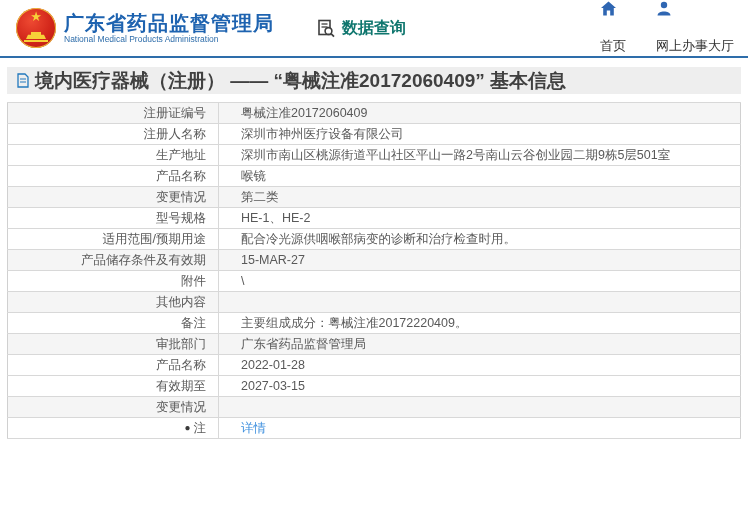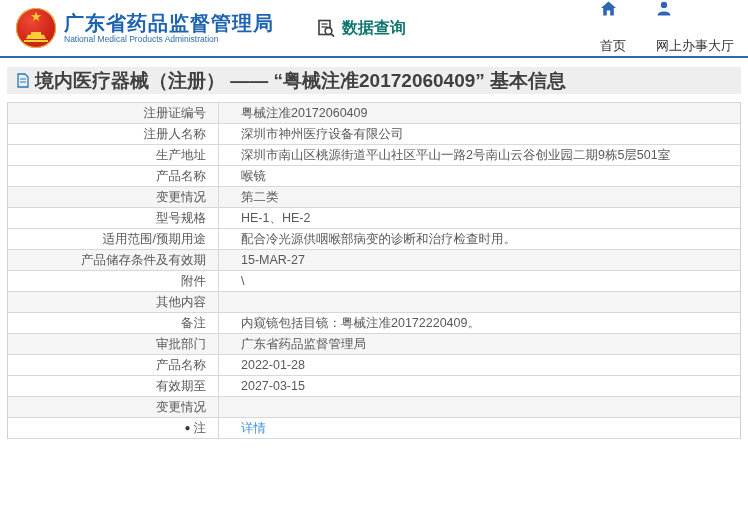--- a/index.html
+++ b/index.html
@@ -166,21 +166,21 @@
         <tr>
           <th>附件</th>
           <td>\</td>
         </tr>
         <tr class="shaded">
           <th>其他内容</th>
           <td></td>
         </tr>
         <tr>
           <th>备注</th>
-          <td>内窥镜包括目镜：粤械注准20172220409。</td>
+          <td>主要组成成分：粤械注准20172220409。</td>
         </tr>
         <tr class="shaded">
           <th>审批部门</th>
           <td>广东省药品监督管理局</td>
         </tr>
         <tr>
           <th>产品名称</th>
           <td>2022-01-28</td>
         </tr>
         <tr>

